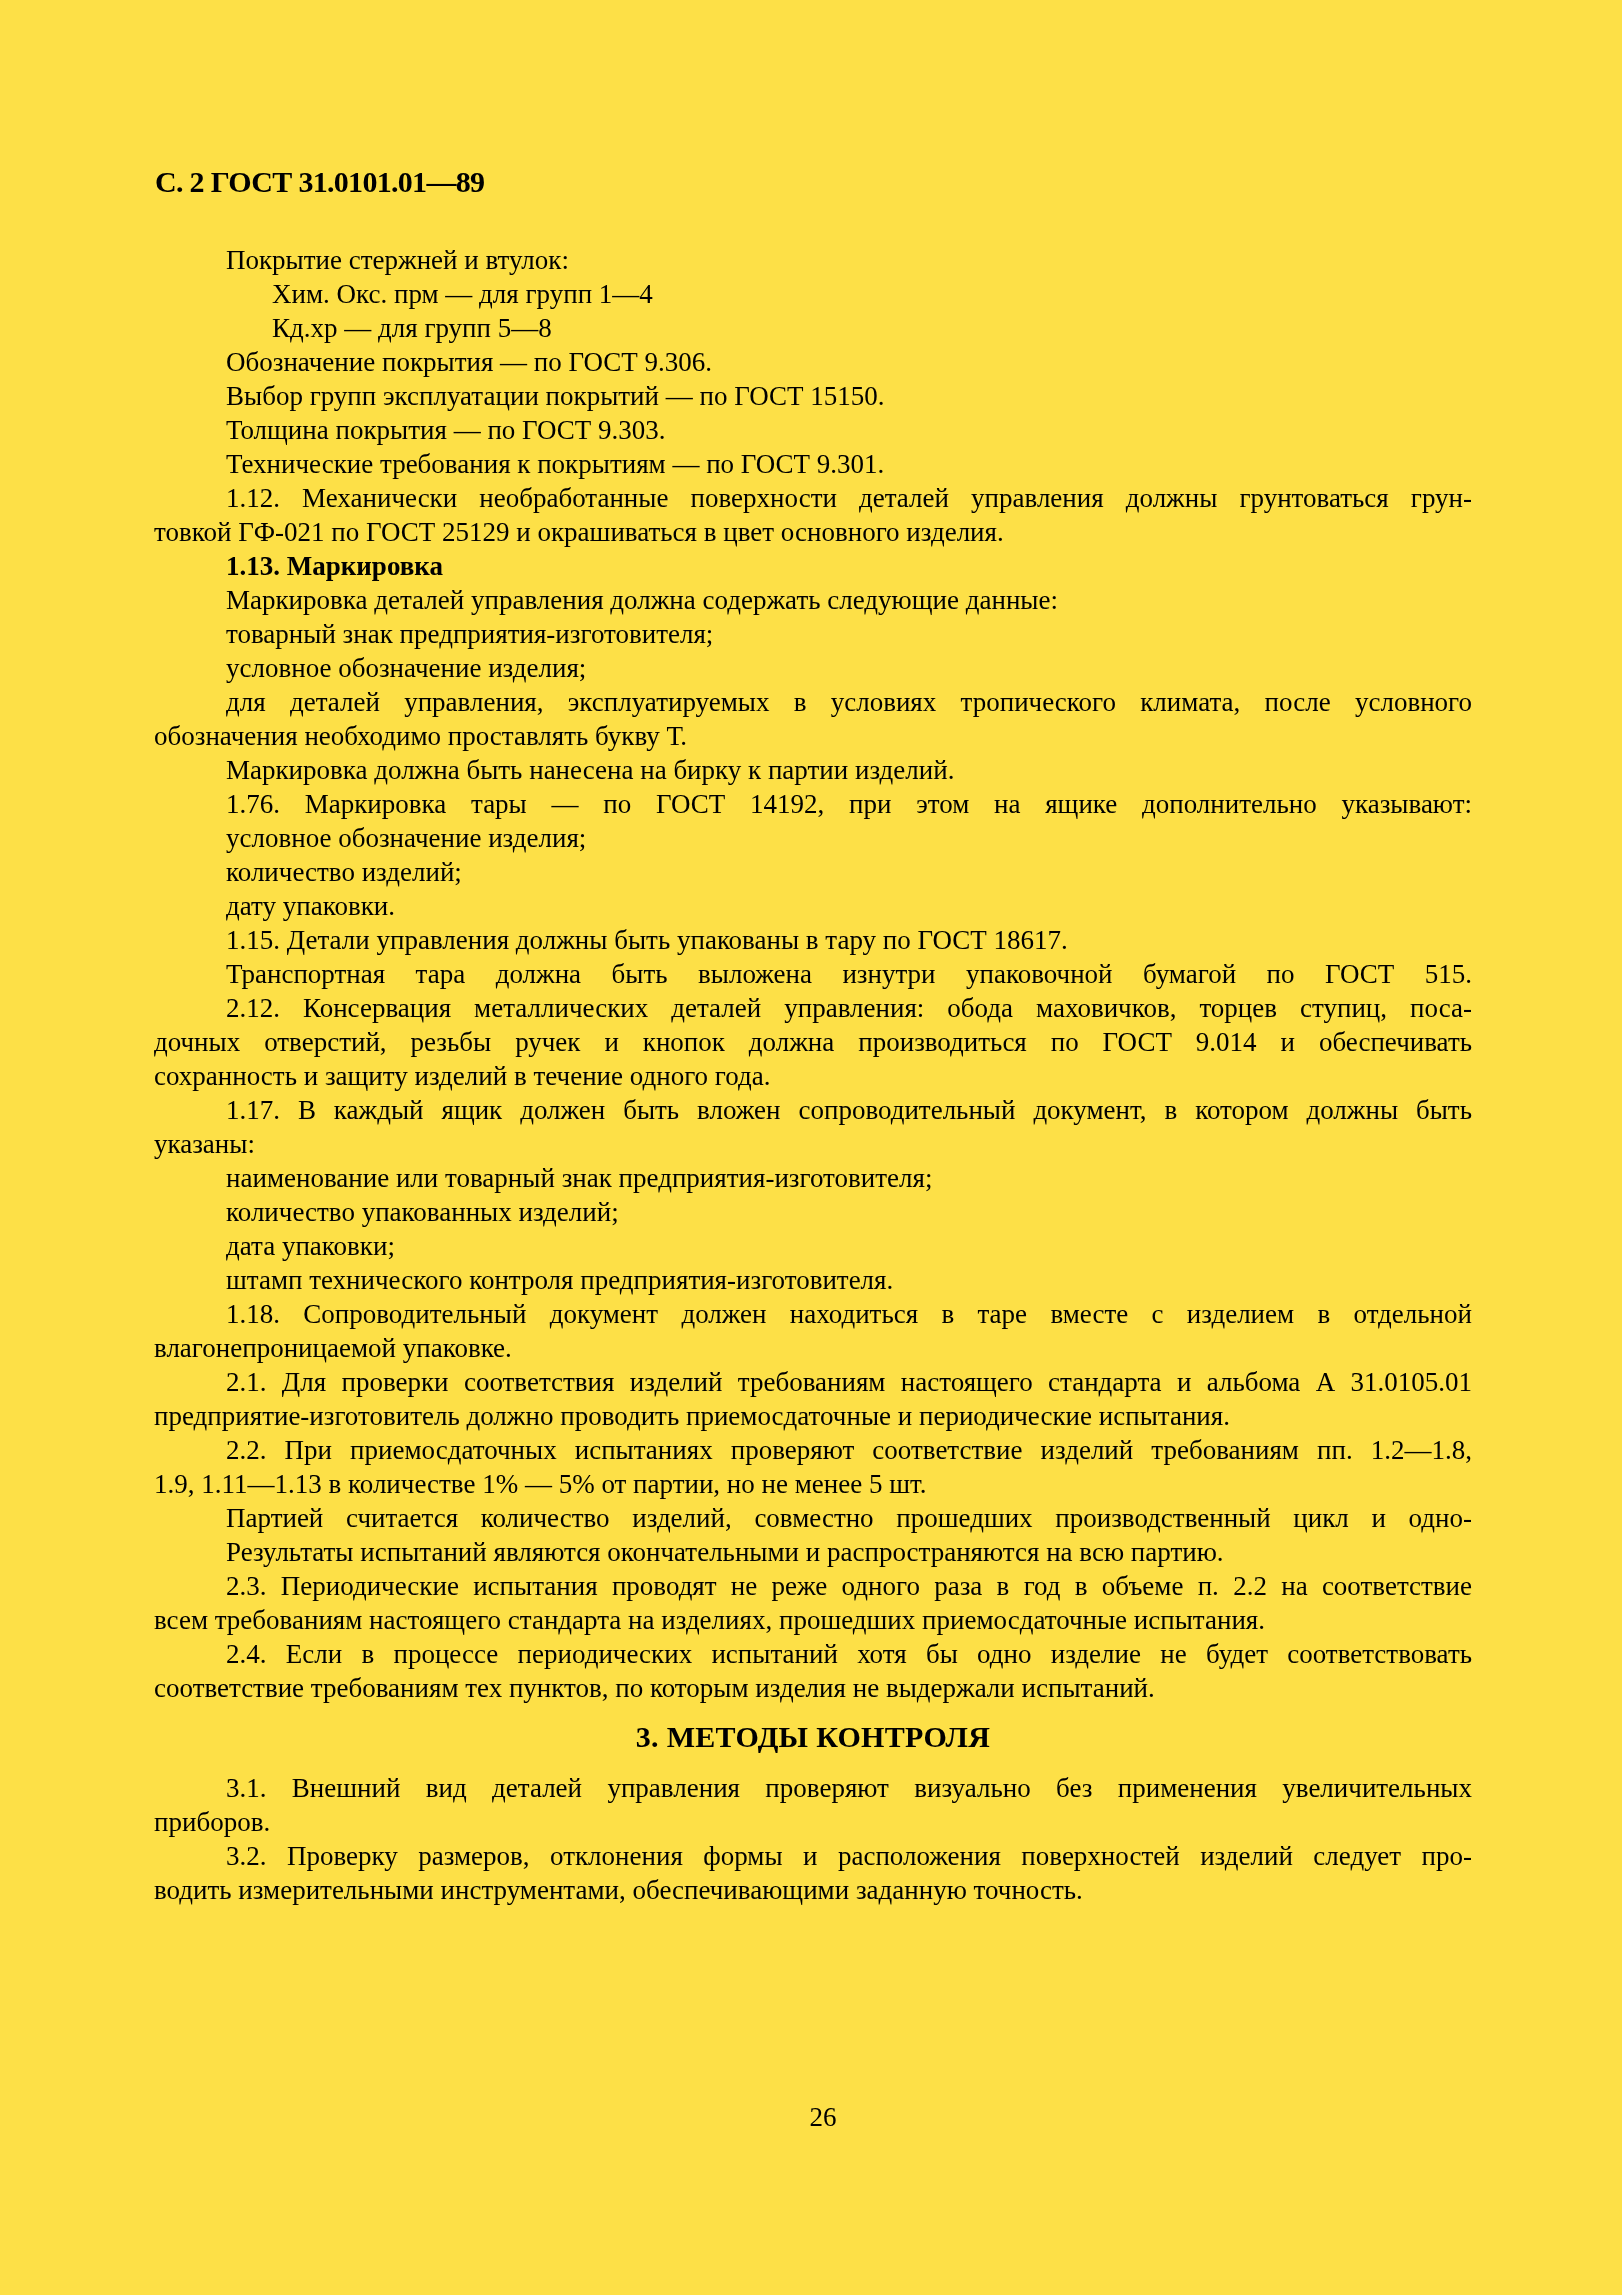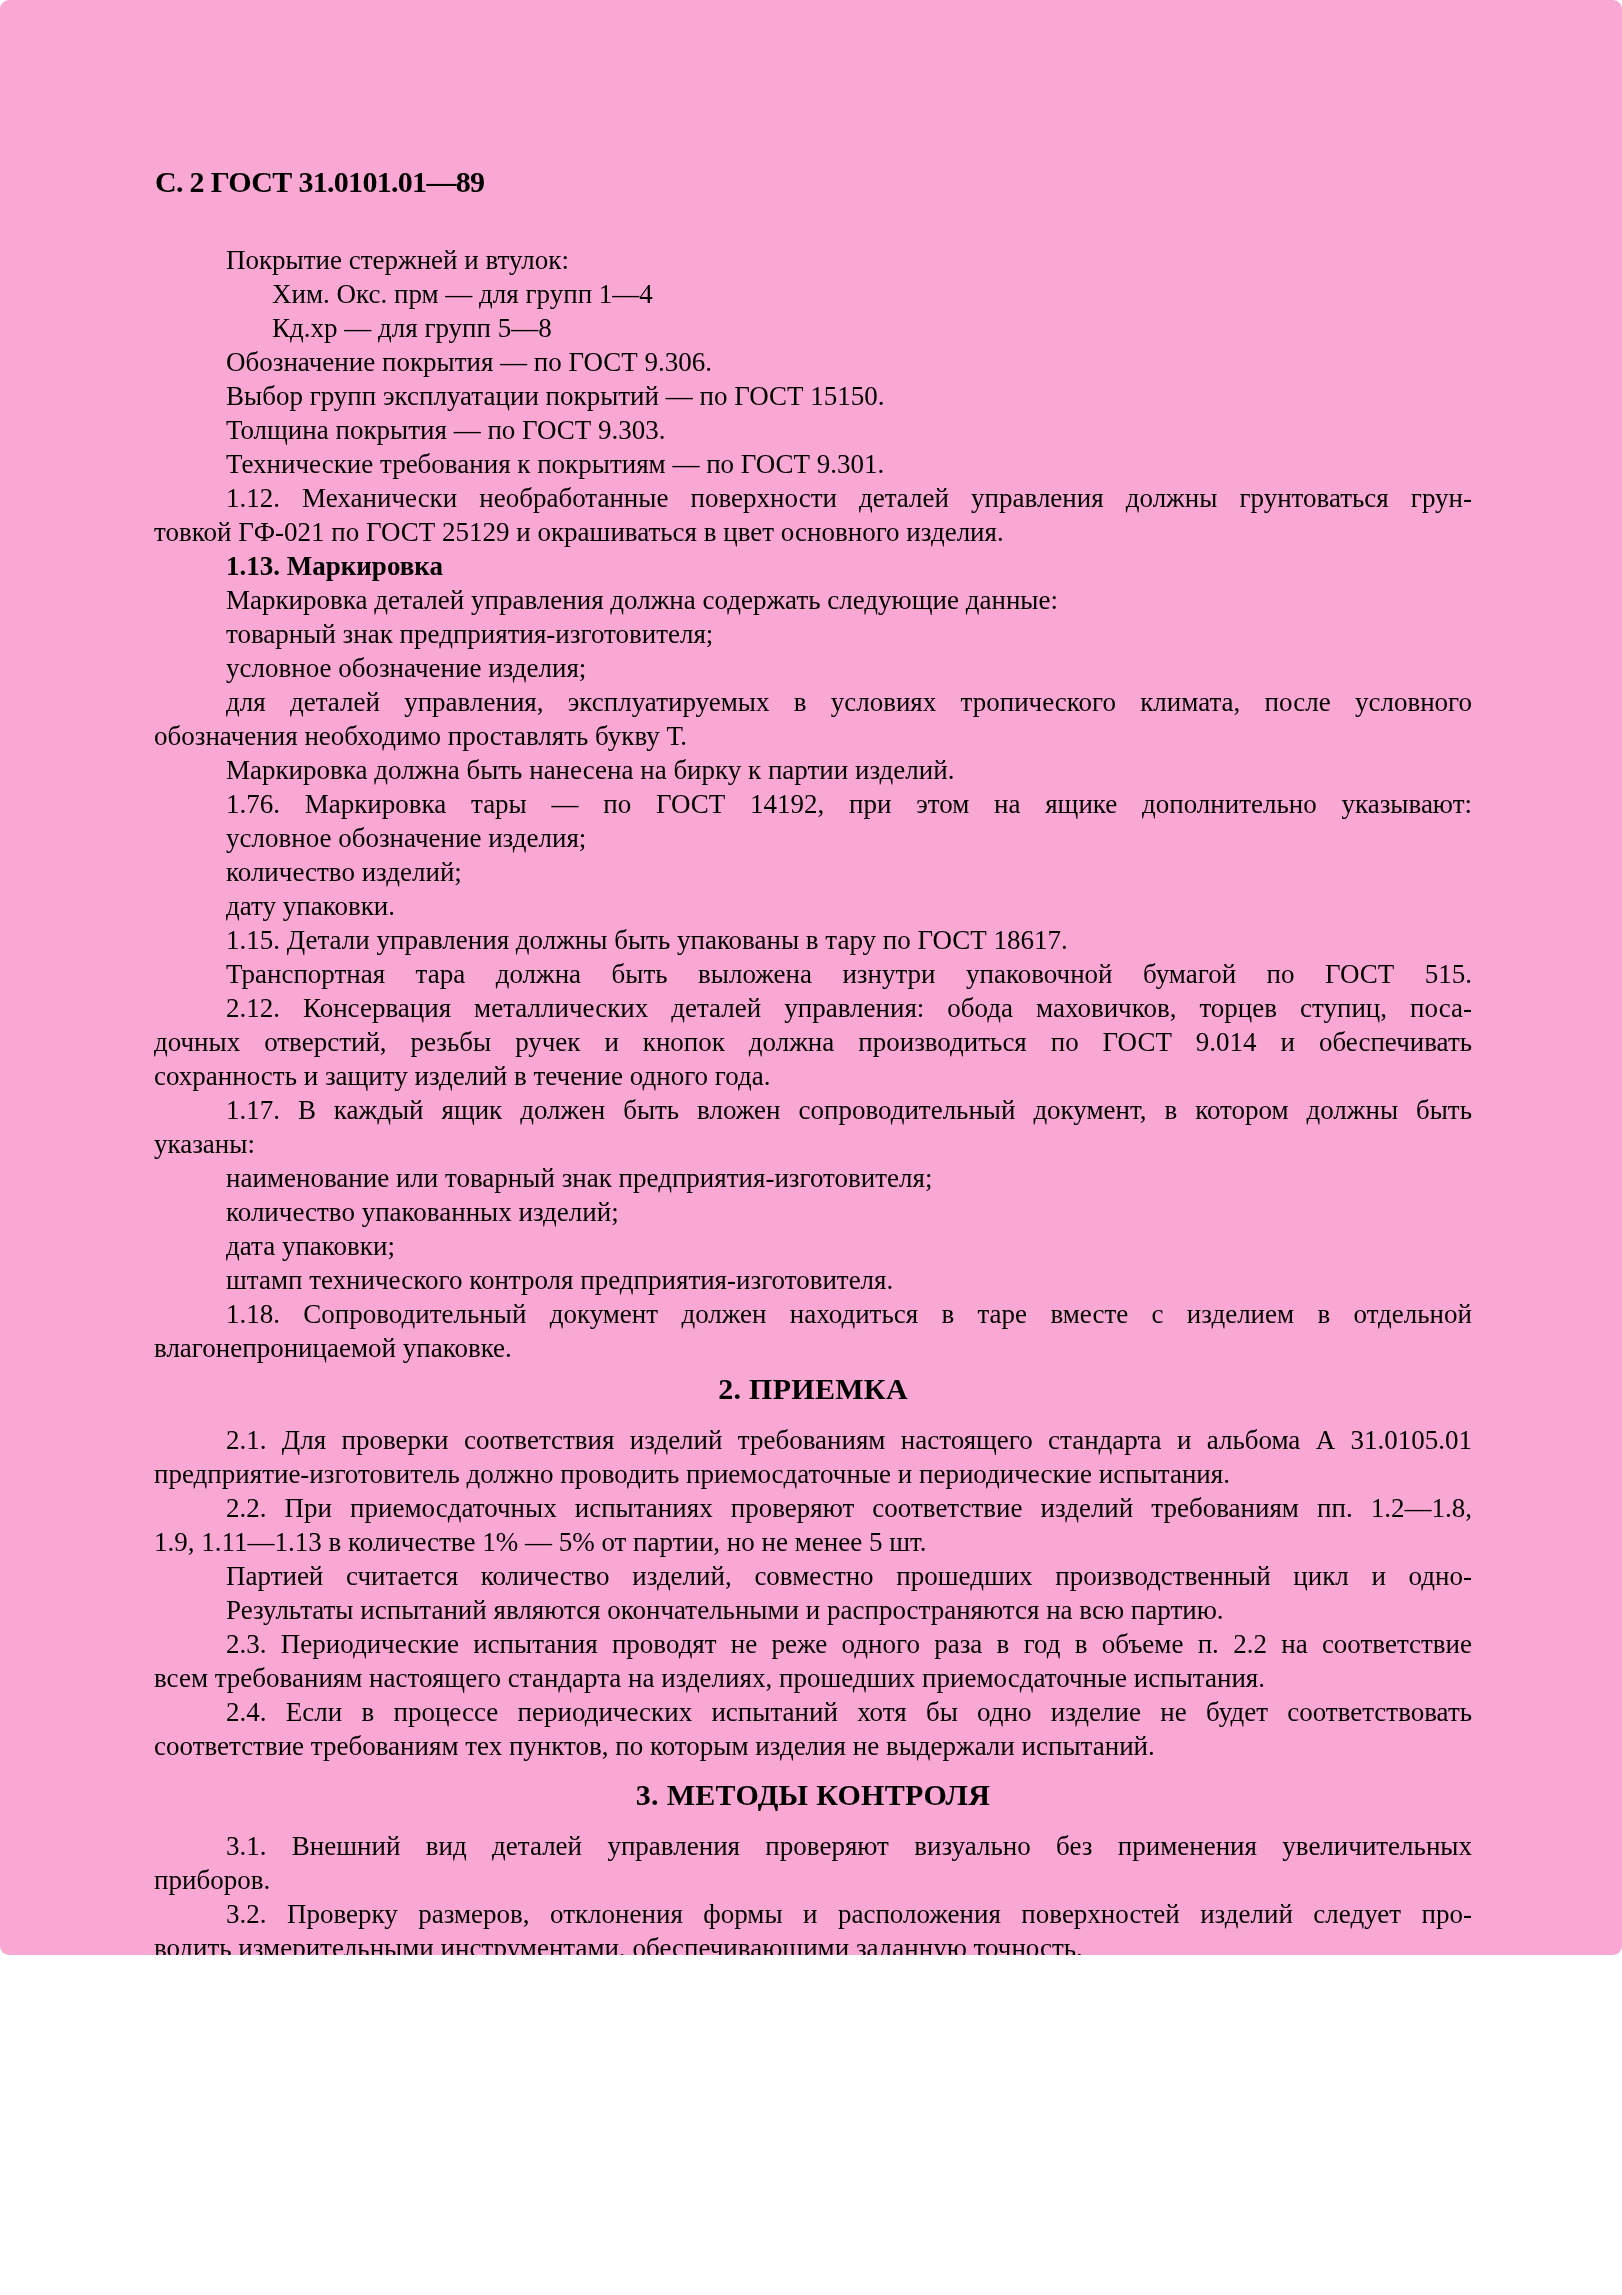--- a/index.html
+++ b/index.html
@@ -3,26 +3,25 @@
 <meta charset="utf-8">
 <style>
   html, body {
     margin: 0;
     padding: 0;
     background: #ffffff;
   }
   .page {
     position: relative;
     width: 1622px;
-    height: 1955px;
-    background: #f9a8d4;
+    height: 2295px;
+    background: #fde047;
     color: #000000;
     font-family: "Liberation Serif", "DejaVu Serif", serif;
     overflow: hidden;
-    border-radius: 9px;
   }
   .doc-header {
     position: absolute;
     left: 155px;
     top: 165px;
     font-size: 30px;
     font-weight: 700;
     letter-spacing: -0.7px;
     white-space: nowrap;
   }
@@ -101,21 +100,20 @@
       <div class="tline ind-none stretch">дочных отверстий, резьбы ручек и кнопок должна производиться по ГОСТ 9.014 и обеспечивать</div>
       <div class="tline ind-none">сохранность и защиту изделий в течение одного года.</div>
       <div class="tline ind-para stretch">1.17. В каждый ящик должен быть вложен сопроводительный документ, в котором должны быть</div>
       <div class="tline ind-none">указаны:</div>
       <div class="tline ind-para">наименование или товарный знак предприятия-изготовителя;</div>
       <div class="tline ind-para">количество упакованных изделий;</div>
       <div class="tline ind-para">дата упаковки;</div>
       <div class="tline ind-para">штамп технического контроля предприятия-изготовителя.</div>
       <div class="tline ind-para stretch">1.18. Сопроводительный документ должен находиться в таре вместе с изделием в отдельной</div>
       <div class="tline ind-none">влагонепроницаемой упаковке.</div>
-      <div class="sec-heading heading-first">2. ПРИЕМКА</div>
       <div class="tline ind-para stretch">2.1. Для проверки соответствия изделий требованиям настоящего стандарта и альбома А 31.0105.01</div>
       <div class="tline ind-none">предприятие-изготовитель должно проводить приемосдаточные и периодические испытания.</div>
       <div class="tline ind-para stretch">2.2. При приемосдаточных испытаниях проверяют соответствие изделий требованиям пп. 1.2—1.8,</div>
       <div class="tline ind-none">1.9, 1.11—1.13 в количестве 1% — 5% от партии, но не менее 5 шт.</div>
       <div class="tline ind-para stretch">Партией считается количество изделий, совместно прошедших производственный цикл и одно-</div>
       <div class="tline ind-para">Результаты испытаний являются окончательными и распространяются на всю партию.</div>
       <div class="tline ind-para stretch">2.3. Периодические испытания проводят не реже одного раза в год в объеме п. 2.2 на соответствие</div>
       <div class="tline ind-none">всем требованиям настоящего стандарта на изделиях, прошедших приемосдаточные испытания.</div>
       <div class="tline ind-para stretch">2.4. Если в процессе периодических испытаний хотя бы одно изделие не будет соответствовать</div>
       <div class="tline ind-none">соответствие требованиям тех пунктов, по которым изделия не выдержали испытаний.</div>

